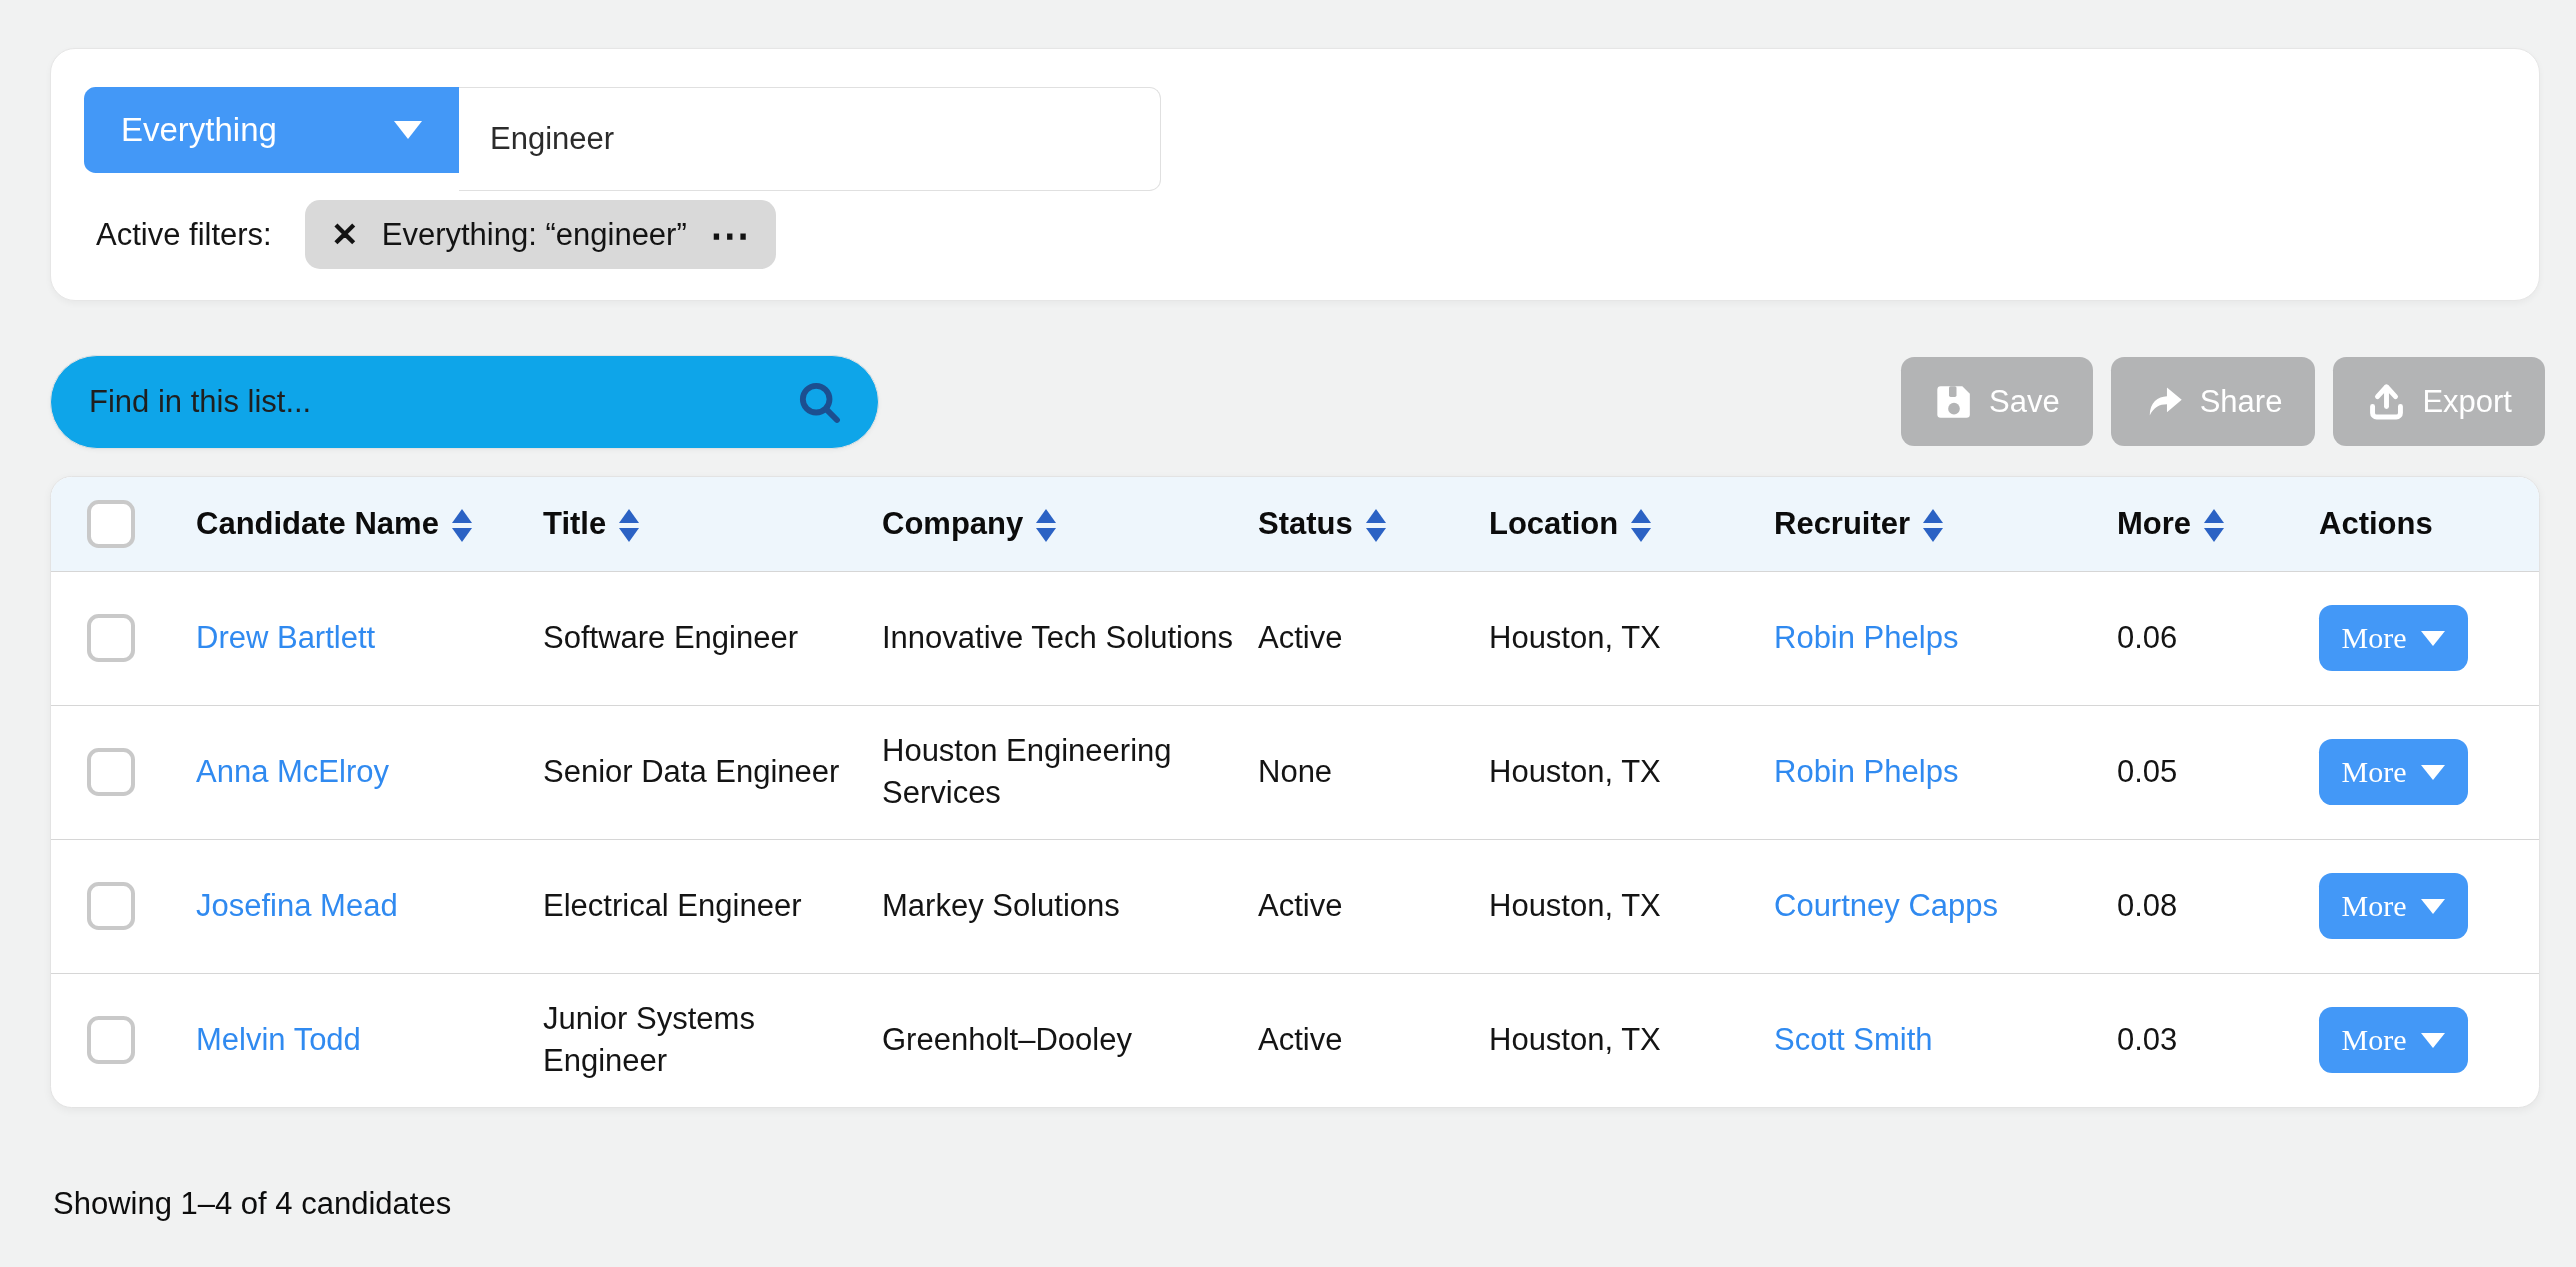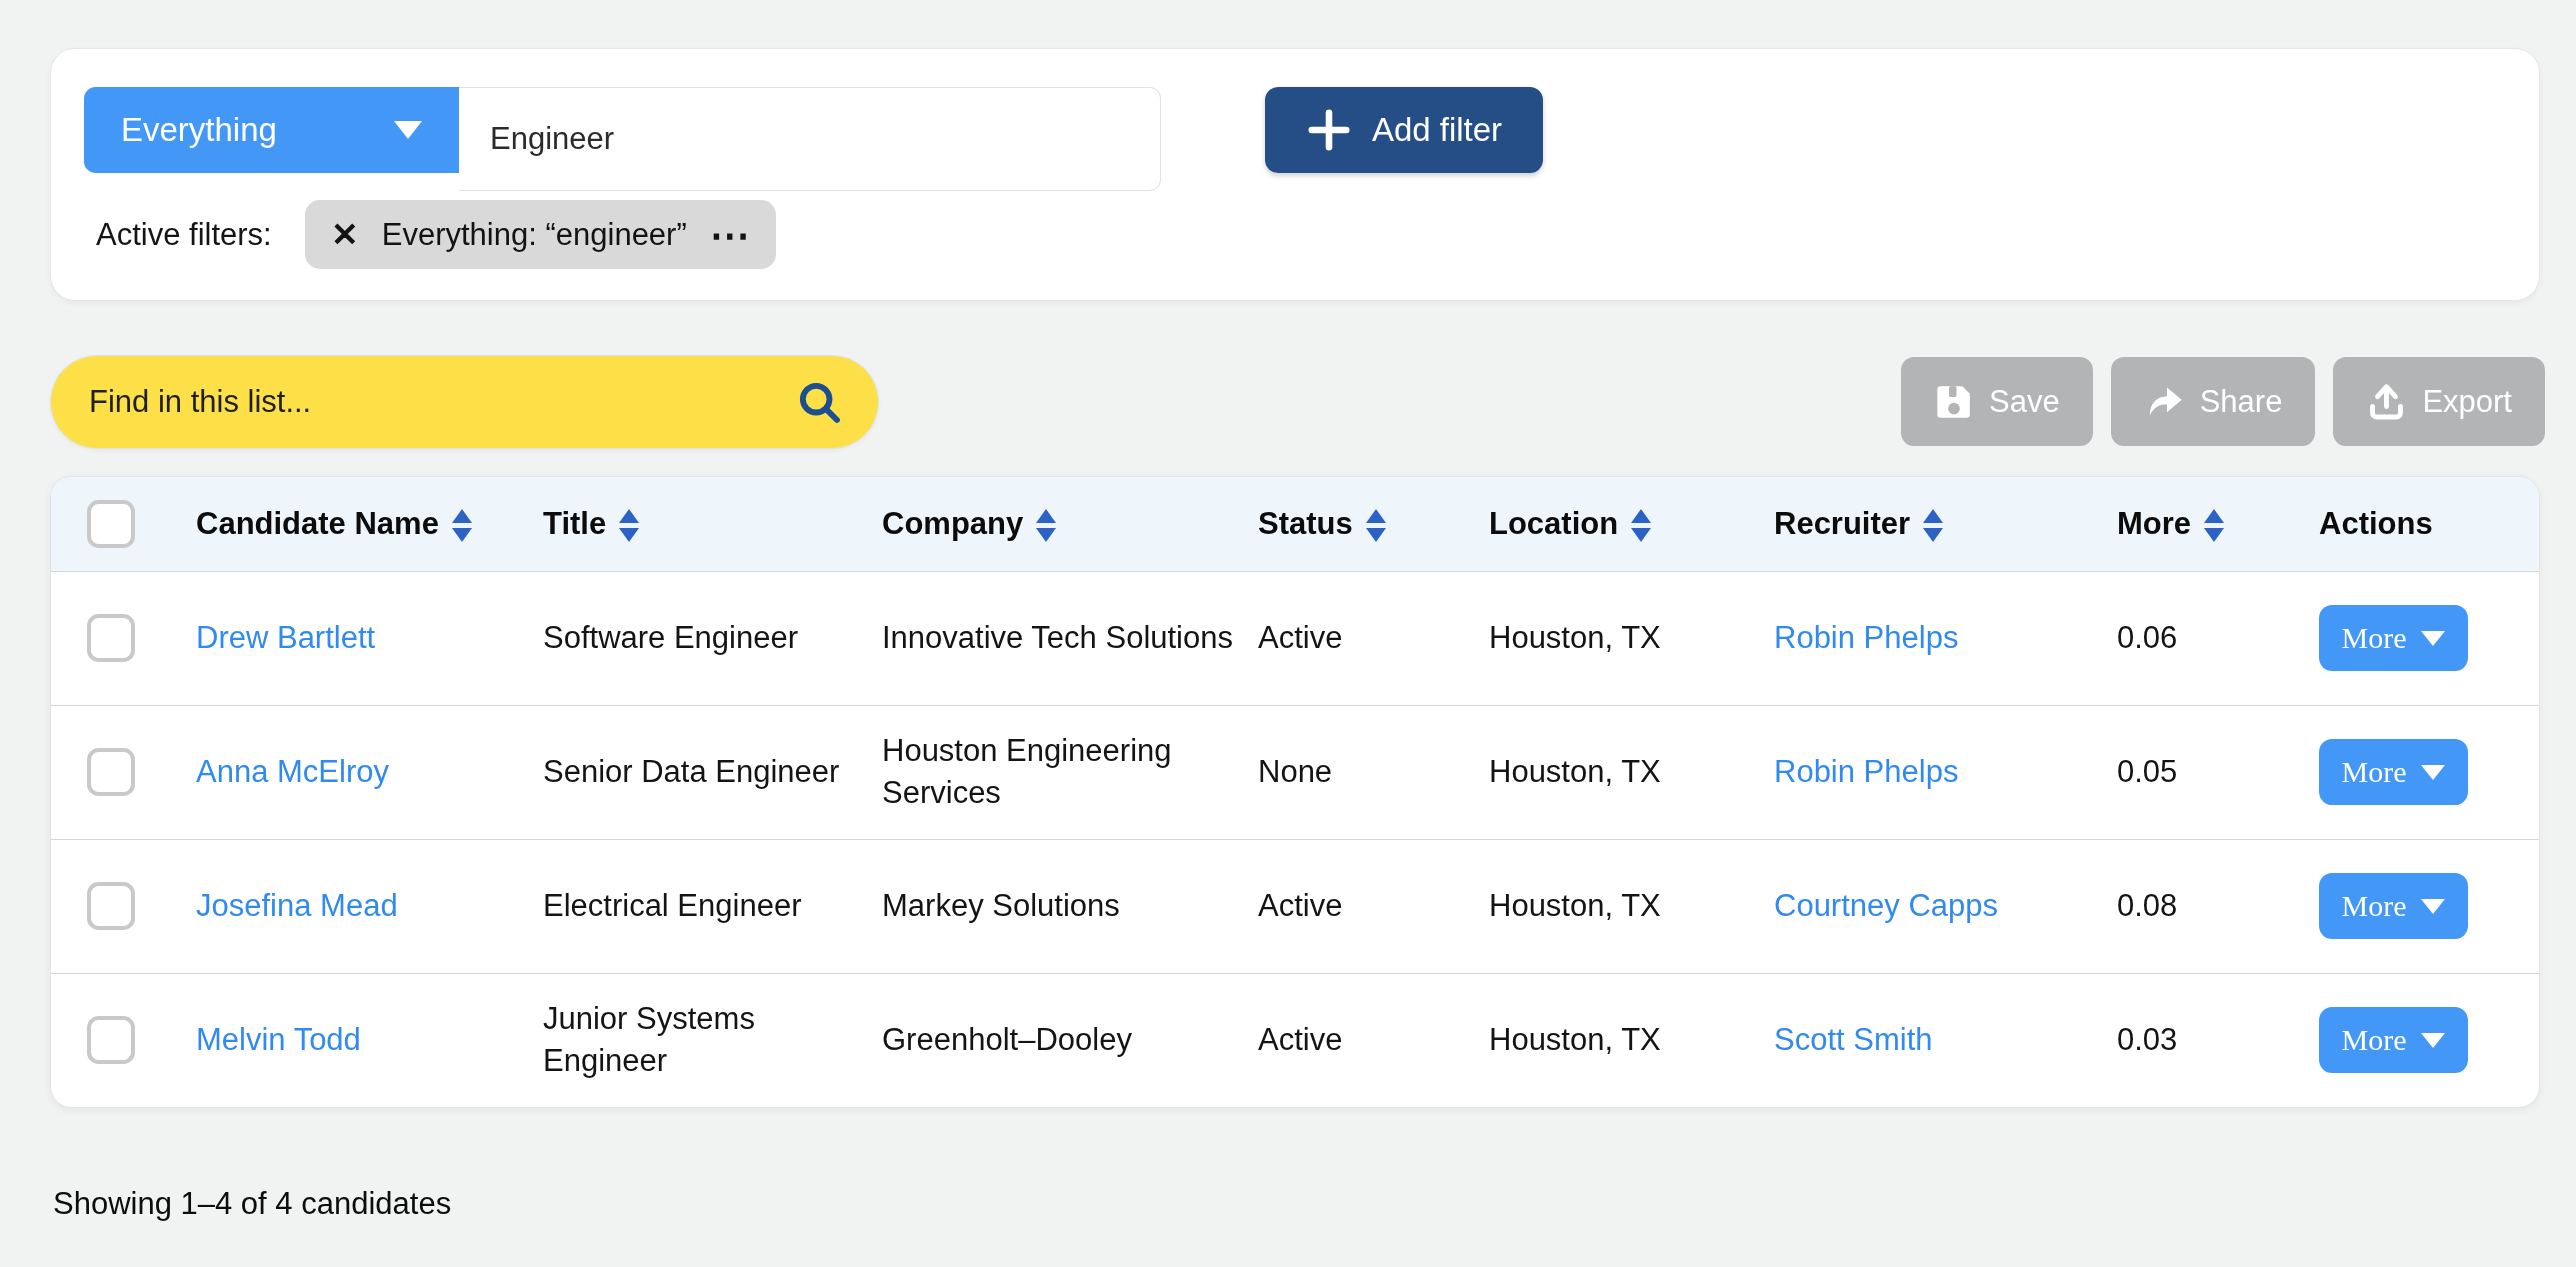--- a/index.html
+++ b/index.html
@@ -42,21 +42,21 @@
   .active-label{font-size:31px;color:#151515;}
   .chip{
     display:flex;align-items:center;gap:23px;background:var(--chip-bg);
     border-radius:15px;height:69px;padding:0 26.4px;font-size:31px;color:#131313;
   }
   .chip-x{font-size:33px;font-weight:700;line-height:1;cursor:pointer;}
   .chip-dots{font-size:40px;font-weight:700;line-height:.5;cursor:pointer;}
 
   
   .find-pill{
-    position:absolute;left:50px;top:355px;width:829px;height:94px;background:#fde047;
+    position:absolute;left:50px;top:355px;width:829px;height:94px;background:#0ea5e9;
     border:1.7px solid #e2e2e2;border-radius:50px;display:flex;align-items:center;
     padding:0 36px;box-shadow:0 1.7px 4.1px rgba(0,0,0,.04);
   }
   .find-input{flex:1;border:none;outline:none;font-size:31px;font-family:inherit;color:#1f1f1f;background:transparent;}
   .find-input::placeholder{color:#1f1f1f;opacity:1;}
   .action-buttons{position:absolute;top:357px;right:31px;display:flex;gap:18px;}
   .gray-btn{
     height:89px;background:var(--muted-btn);border:none;border-radius:13.2px;color:#fff;
     font-size:31px;display:flex;align-items:center;justify-content:center;gap:15px;
     font-family:inherit;cursor:pointer;padding:0 33px;
@@ -98,27 +98,20 @@
 <div class="page">
 
   <div class="filter-card">
     <div class="combo">
       <div class="category-select">
         <span>Everything</span>
         <span class="caret-down"></span>
       </div>
       <input class="keyword-input" type="text" value="Engineer" style="">
     </div>
-    <button class="add-filter">
-      <svg width="46" height="46" viewBox="0 0 56 56">
-        <line x1="28" y1="7" x2="28" y2="49" stroke="#fff" stroke-width="8" stroke-linecap="round"></line>
-        <line x1="7" y1="28" x2="49" y2="28" stroke="#fff" stroke-width="8" stroke-linecap="round"></line>
-      </svg>
-      <span>Add filter</span>
-    </button>
     <div class="active-row">
       <span class="active-label">Active filters:</span>
       <div class="chip">
         <span class="chip-x">✕</span>
         <span>Everything: “engineer”</span>
         <span class="chip-dots">⋯</span>
       </div>
     </div>
   </div>
 

